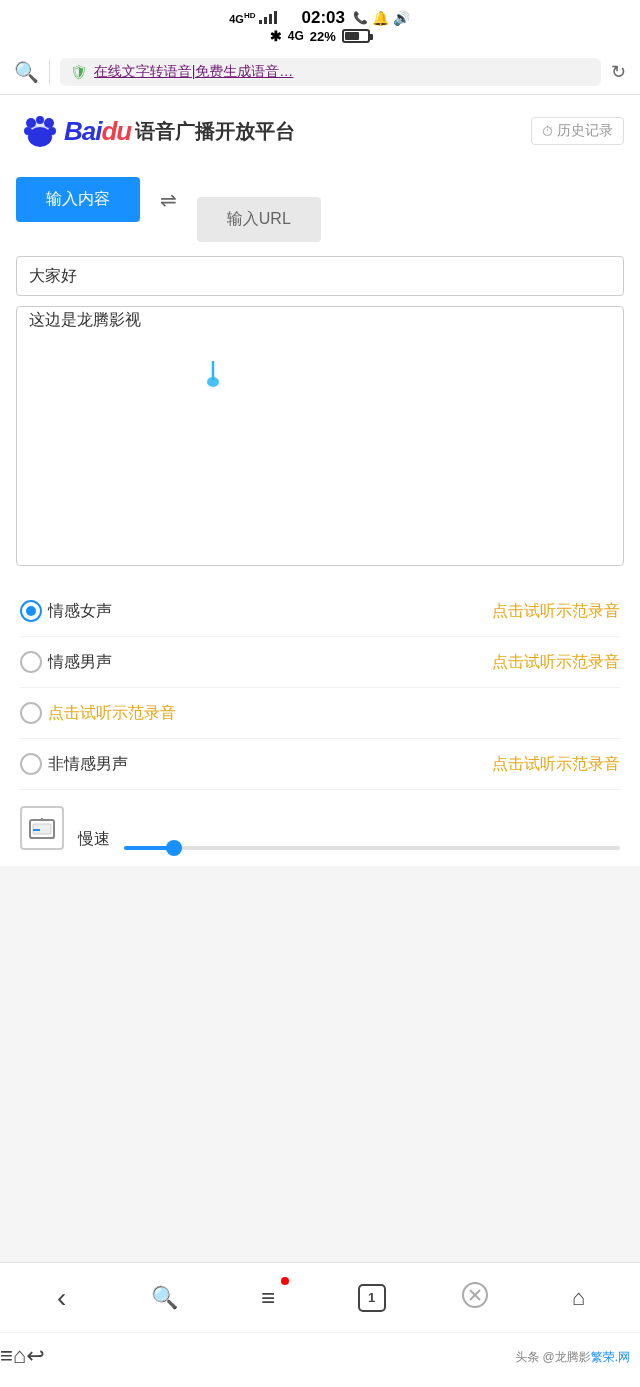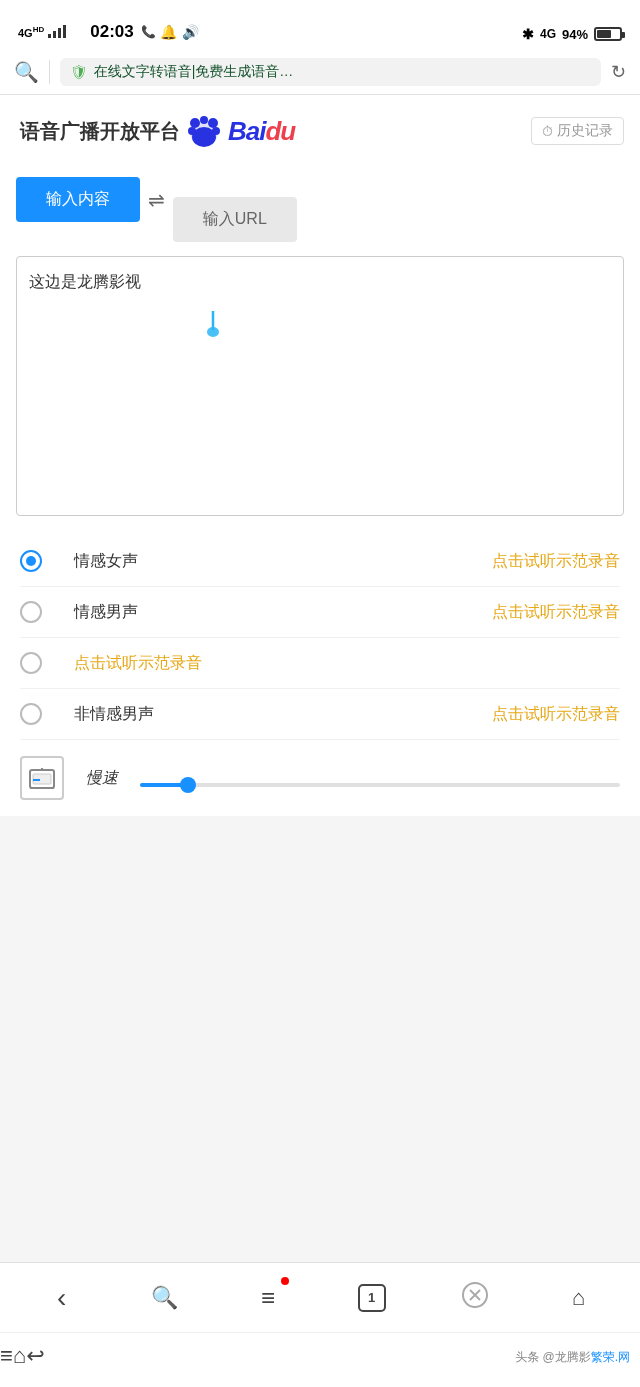--- a/index.html
+++ b/index.html
@@ -10,25 +10,26 @@
       background: #f5f5f5;
       font-family: 'PingFang SC', 'Microsoft YaHei', Arial, sans-serif;
       overflow-x: hidden;
     }
 
     
     .status-bar {
       background: #fff;
       height: 50px;
       display: flex;
-      align-items: flex-end;
+      align-items: center;
       justify-content: space-between;
       padding: 8px 18px;
       font-size: 15px;
       font-weight: 600;
+      flex-direction: column;
     }
     .status-left {
       display: flex;
       align-items: center;
       gap: 4px;
     }
     .status-right {
       display: flex;
       align-items: center;
       gap: 6px;
@@ -82,25 +83,26 @@
       background: #f2f2f2;
       border-radius: 6px;
       padding: 5px 10px;
     }
     .secure-icon {
       color: #4CAF50;
       font-size: 14px;
     }
     .url-text {
       font-size: 14px;
-      color: #14532d;
+      color: #701a75;
       flex: 1;
       overflow: hidden;
       text-overflow: ellipsis;
       white-space: nowrap;
+      text-decoration: underline;
     }
     .refresh-icon {
       font-size: 18px;
       color: #666;
     }
 
     
     .main-content {
       background: #fff;
       padding: 16px;
@@ -131,21 +133,21 @@
     .subtitle {
       font-size: 12px;
       color: #999;
       margin-bottom: 16px;
     }
 
     
     .tab-row {
       display: flex;
       align-items: center;
-      gap: 0;
+      gap: 12px;
       margin-bottom: 14px;
     }
     .tab-btn-active {
       background: #1890ff;
       color: #fff;
       border: none;
       border-radius: 4px;
       padding: 12px 30px;
       font-size: 16px;
       font-weight: 500;
@@ -183,21 +185,21 @@
     
     .content-textarea-wrap {
       position: relative;
       margin-bottom: 16px;
     }
     .content-textarea {
       width: 100%;
       min-height: 260px;
       border: 1px solid #ccc;
       border-radius: 4px;
-      padding: 12px 12px;
+      padding: 0 12px;
       font-size: 16px;
       color: #333;
       resize: none;
       outline: none;
       line-height: 1.6;
     }
     .cursor-drop {
       position: absolute;
       left: 188px;
       top: 55px;
@@ -211,21 +213,21 @@
 
     
     .voice-options {
       padding: 0 4px;
     }
     .voice-option {
       display: flex;
       align-items: center;
       padding: 14px 0;
       border-bottom: 1px solid #f0f0f0;
-      gap: 32px;
+      gap: 6px;
     }
     .radio-btn {
       width: 22px; height: 22px;
       border-radius: 50%;
       border: 2px solid #bbb;
       background: #fff;
       flex-shrink: 0;
       display: flex;
       align-items: center;
       justify-content: center;
@@ -248,23 +250,22 @@
     .voice-sample {
       font-size: 16px;
       color: #e6a817;
       cursor: pointer;
     }
 
     
     .speed-section {
       padding: 16px 4px 0 4px;
       display: flex;
-      align-items: center;
-      gap: 22px;
-      font-style: italic;
+      align-items: flex-end;
+      gap: 14px;
     }
     .speed-icon {
       width: 44px; height: 44px;
       border: 2px solid #ccc;
       border-radius: 4px;
       display: flex;
       align-items: center;
       justify-content: center;
       background: #fff;
     }
@@ -382,21 +383,21 @@
         </svg>
     </span>
     <span style="font-size:17px;font-weight:700;margin-left:20px;">02:03</span>
     <span style="font-size:12px;margin-left:4px;">📞</span>
     <span style="font-size:14px;">🔔</span>
     <span style="font-size:14px;">🔊</span>
   </div>
   <div class="status-right">
     <span>✱</span>
     <span style="font-size:12px;font-weight:700;">4G</span>
-    <span style="font-size:13px;">94%</span>
+    <span style="font-size:13px;">22%</span>
     <span class="battery-bar">
       <span class="battery-fill"></span>
     </span>
   </div>
 </div>
 
 <div class="browser-bar">
   <span class="browser-search-icon">🔍</span>
   <div class="browser-divider"></div>
   <div class="browser-url-bar">
@@ -405,50 +406,51 @@
   </div>
   <span class="refresh-icon">↻</span>
 </div>
 
 <div class="main-content">
 
   
   <div class="site-header">
     <div class="logo-area">
 
-      <span style="font-size:20px;font-weight:700;color:#333;margin-left:4px;">语音广播开放平台</span>
       <span style="display:flex;align-items:center;gap:0;">
         <svg width="48" height="40" viewBox="0 0 48 40">
 
           <ellipse cx="24" cy="22" rx="14" ry="12" fill="#2932E1" opacity="0.15"></ellipse>
           <circle cx="15" cy="12" r="5" fill="#2932E1"></circle>
           <circle cx="24" cy="9" r="4" fill="#2932E1"></circle>
           <circle cx="33" cy="12" r="5" fill="#2932E1"></circle>
           <circle cx="12" cy="20" r="4" fill="#2932E1"></circle>
           <circle cx="36" cy="20" r="4" fill="#2932E1"></circle>
           <ellipse cx="24" cy="26" rx="12" ry="10" fill="#2932E1"></ellipse>
         </svg>
         <span style="font-size:26px;font-weight:900;color:#2932E1;font-style:italic;letter-spacing:-1px;">Bai<span style="color:#EE3F4D;">du</span></span>
       </span>
+      <span style="font-size:20px;font-weight:700;color:#333;margin-left:4px;">语音广播开放平台</span>
     </div>
     <div class="history-btn">
       <span>⏱</span>
       <span>历史记录</span>
     </div>
   </div>
 
 
   
   <div class="tab-row">
     <button class="tab-btn-active">输入内容</button>
     <span class="tab-switch-icon">⇌</span>
     <button class="tab-btn-inactive">输入URL</button>
   </div>
 
   
+  <input type="text" class="title-input" value="大家好" style="">
 
   
   <div class="content-textarea-wrap">
     <textarea class="content-textarea" style="">这边是龙腾影视</textarea>
     
     <div class="cursor-drop">
       <svg viewBox="0 0 18 26" xmlns="http://www.w3.org/2000/svg">
         <path d="M9 0 L9 18" stroke="#29b6f6" stroke-width="2.5" stroke-linecap="round"></path>
         <ellipse cx="9" cy="21" rx="6" ry="5" fill="#29b6f6" opacity="0.85"></ellipse>
       </svg>

